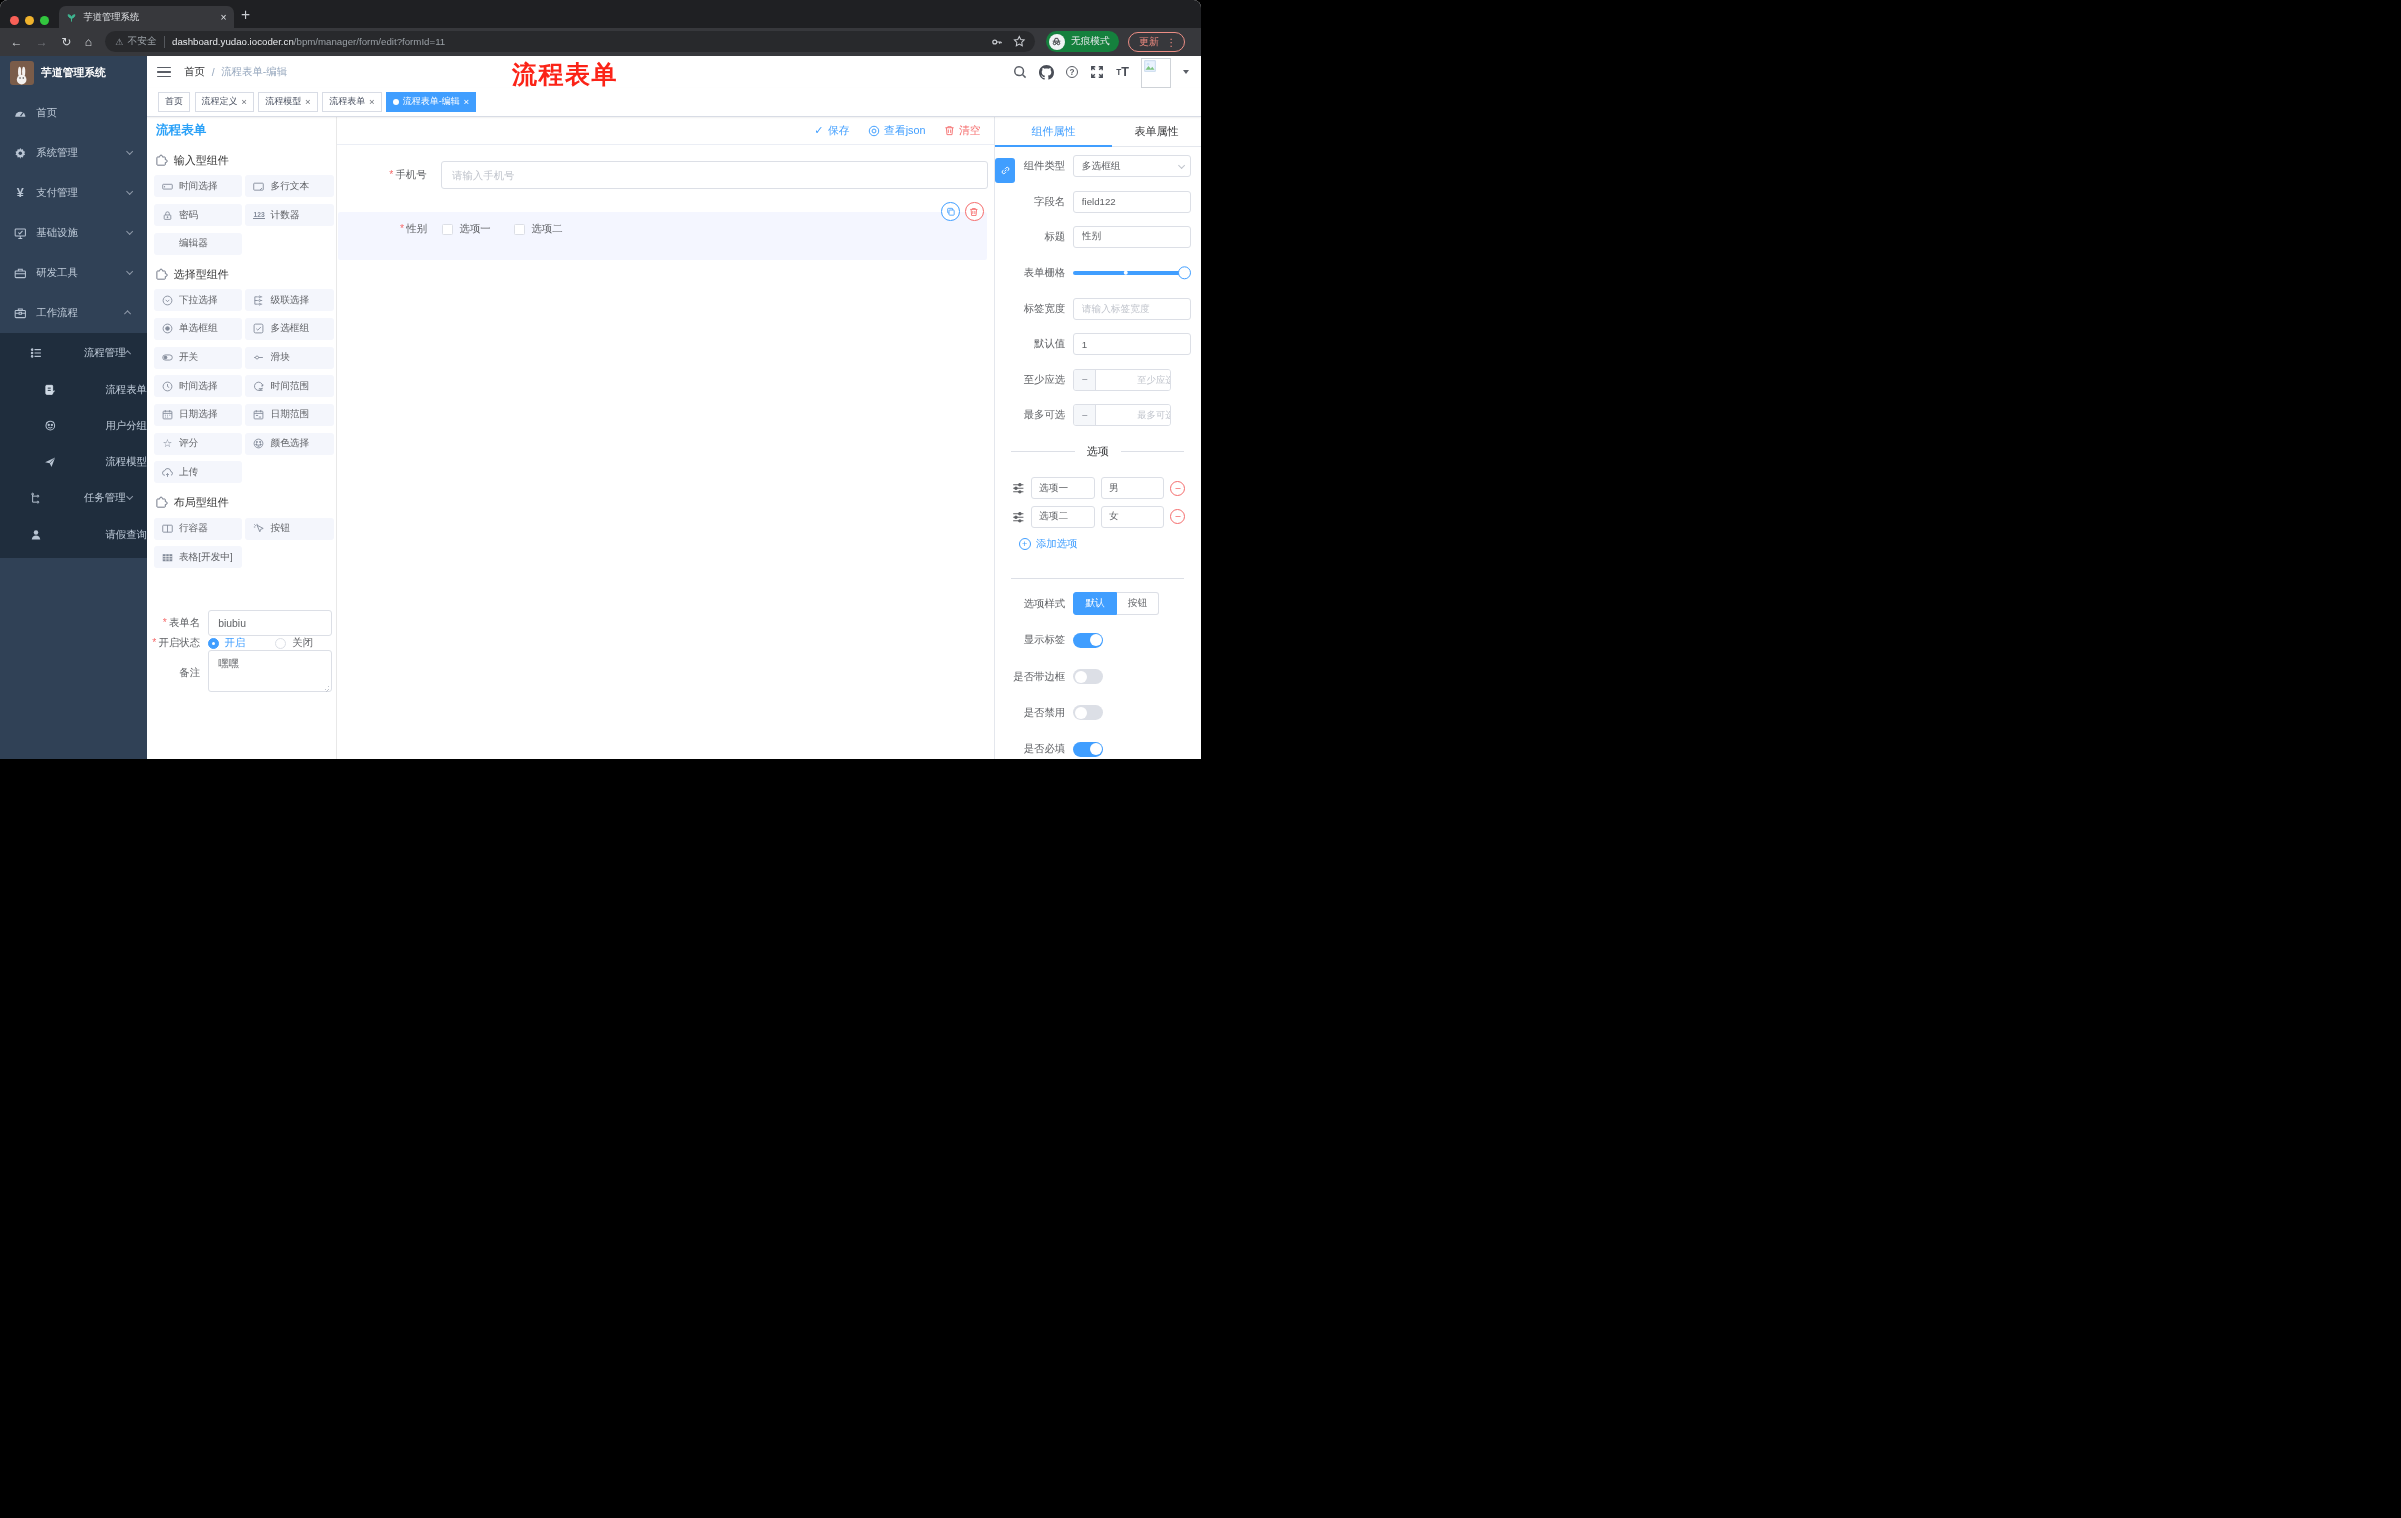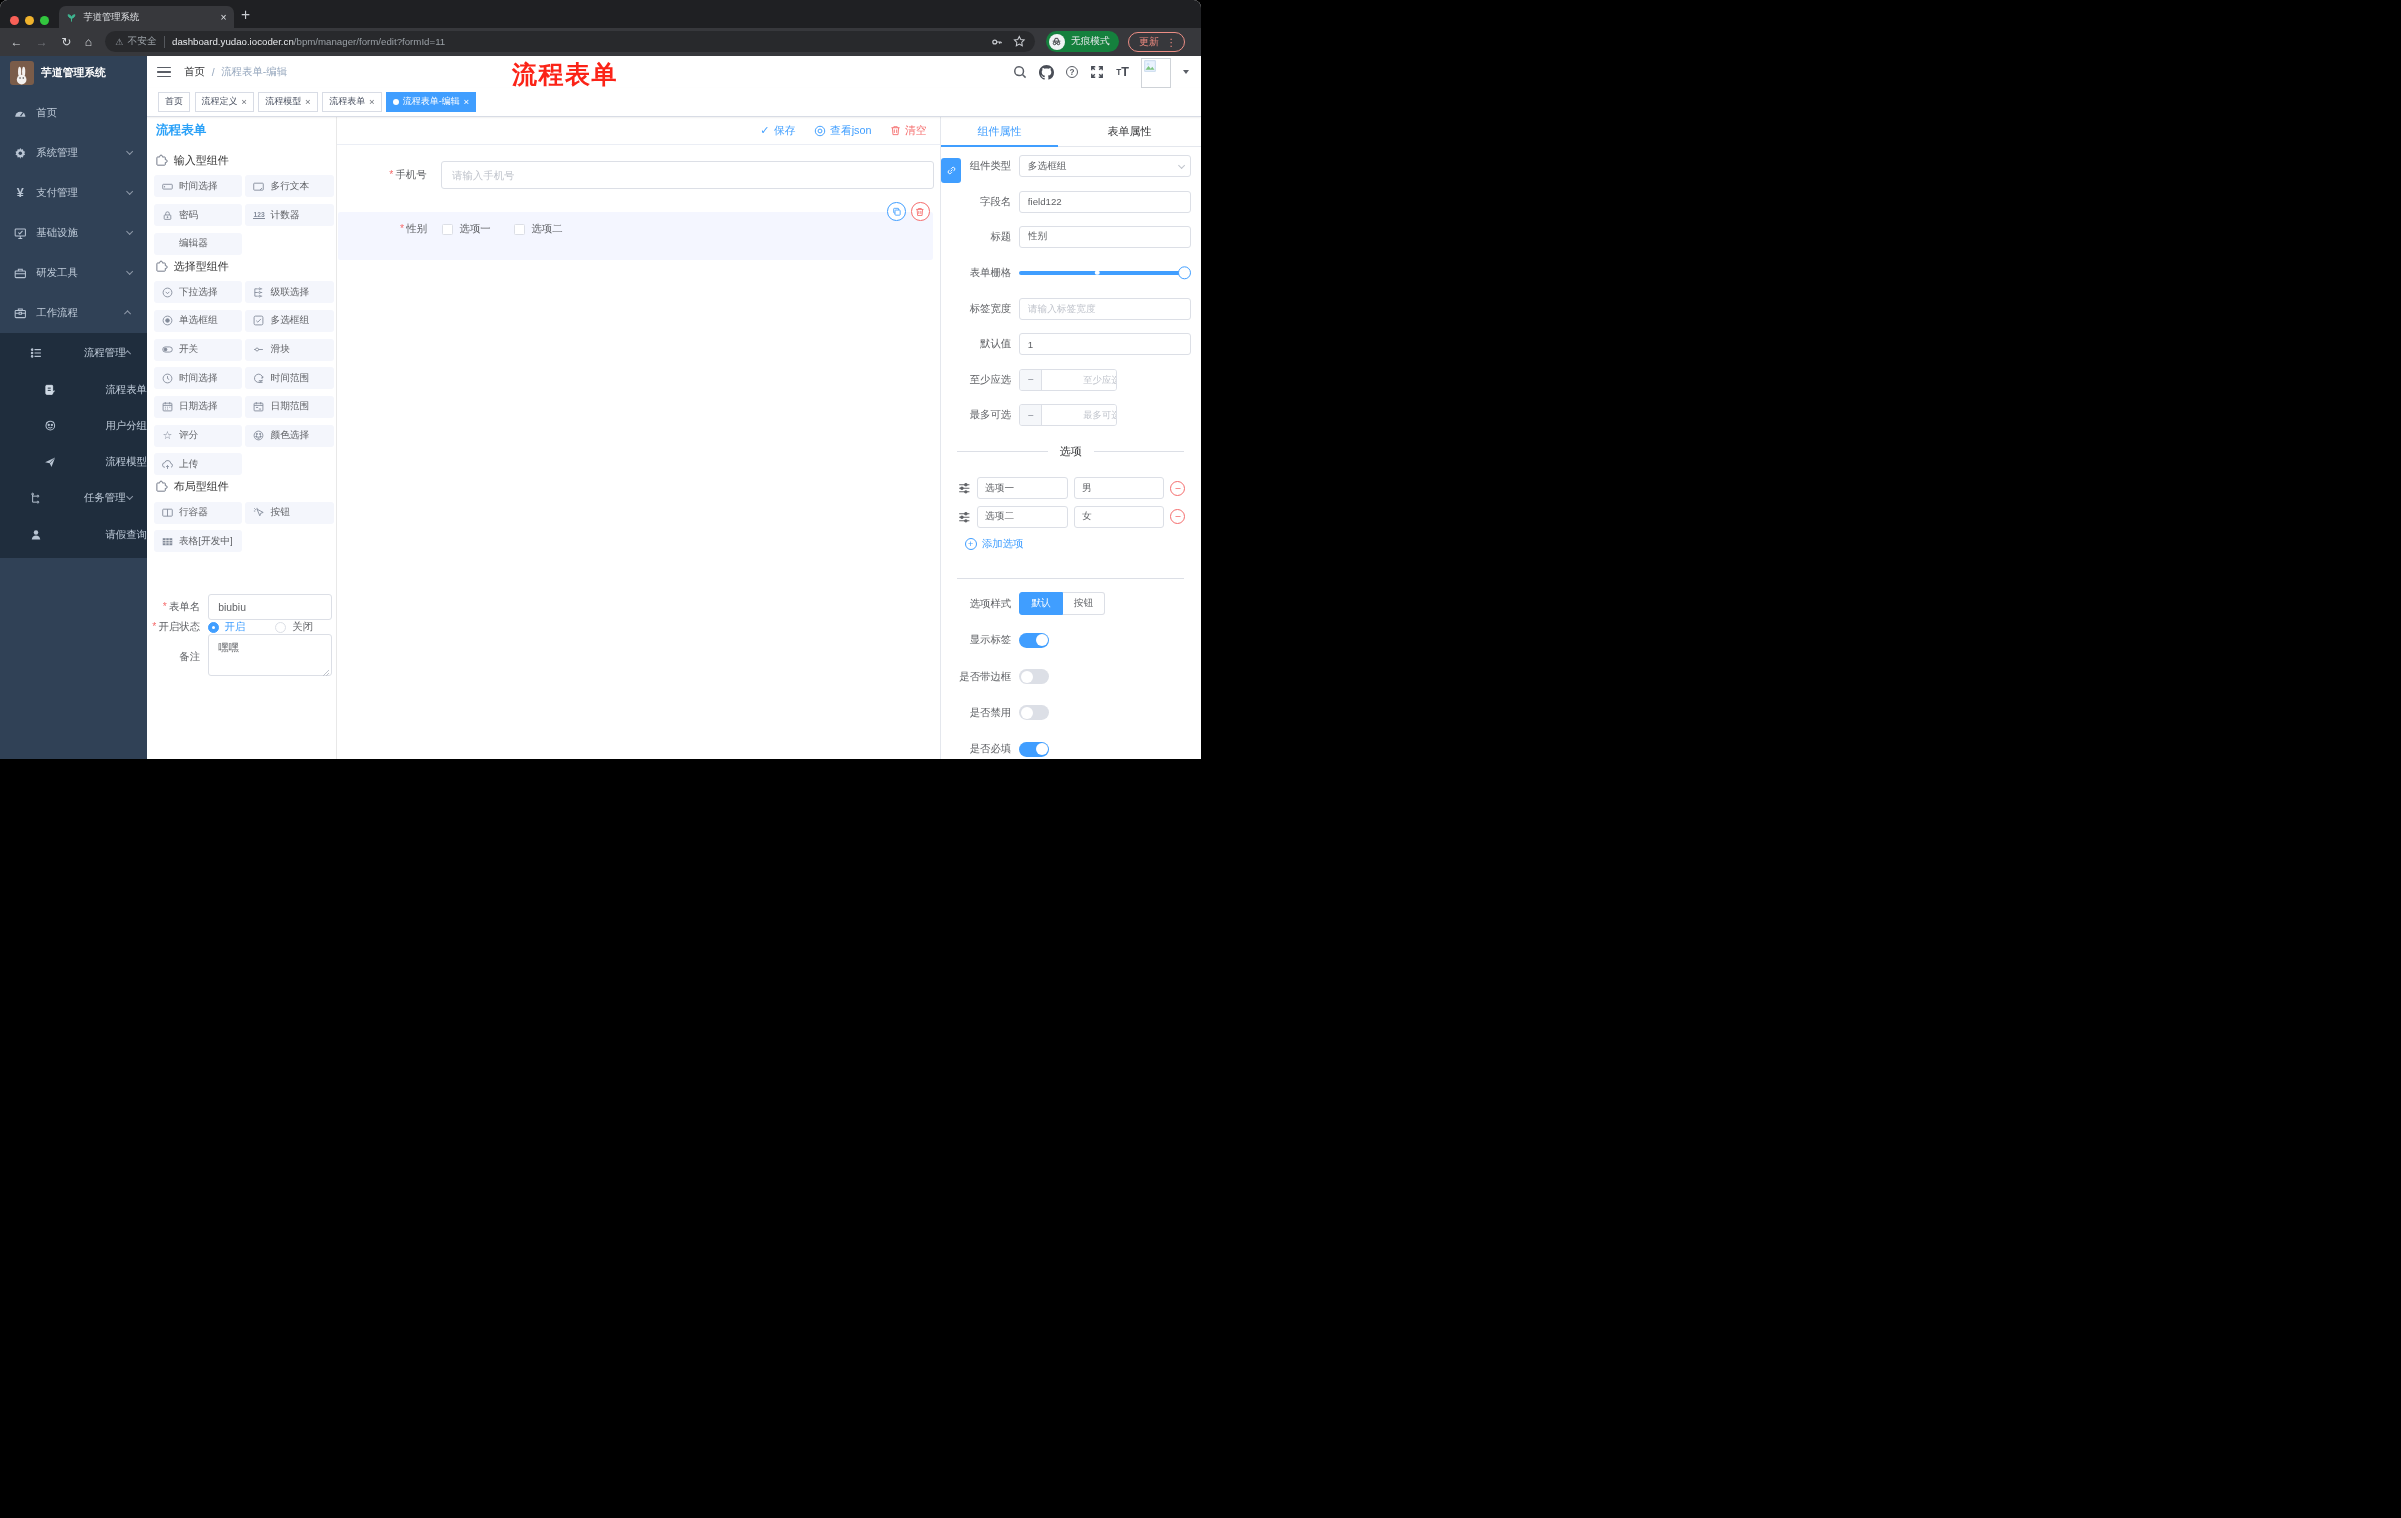--- a/index.html
+++ b/index.html
@@ -95,21 +95,21 @@
   
   .workspace { flex:1; display:flex; min-height:0; }
 
   
   .builder { width:190px; flex:none; border-right:0.7px solid #e8e8e8; overflow:hidden; }
   .builder-title { height:27px; display:flex; align-items:center; padding-left:9px;
     font-size:12.6px; font-weight:bold; color:#2aa1f8; }
   .palette { padding:9px 2.2px 0 6.7px; }
   .sec-title { display:flex; align-items:center; gap:6px; font-size:11px; color:#333;
     margin:0 0 7.4px 1.5px; }
-  .sec-title.mt { margin-top:4px; }
+  .sec-title.mt { margin-top:12px; }
   .pgrid { display:grid; grid-template-columns:1fr 1fr; gap:6.7px 3px; }
   .pi { height:22px; background:#f4f6fc; border-radius:3px; display:flex; align-items:center;
     gap:6px; padding-left:8.2px; font-size:9.7px; color:#606266; cursor:move; }
   .pi .pic { width:11px; height:11px; color:#828a99; display:flex; align-items:center; justify-content:center; }
   .pic.txt { font-size:6.7px; font-weight:bold; border-bottom:0.7px solid #828a99; width:auto; height:auto; line-height:7.4px; }
   .pic.star { font-size:11px; line-height:11px; }
   .bform { margin-top:42px; padding:0 4.5px 0 4.5px; }
   .bf-row { display:flex; align-items:center; }
   .bf-label { width:56px; flex:none; text-align:right; font-size:10.4px; color:#606266; padding-right:7.4px; }
   .req { color:#f56c6c; margin-right:2.2px; }
@@ -147,21 +147,21 @@
   .cbx-lbl { font-size:10.4px; color:#606266; margin-left:6.7px; }
   .cb-item { display:flex; align-items:center; margin-right:23px; margin-left:7.4px; }
   .cb-item + .cb-item { margin-left:0; }
   .block-actions { position:absolute; top:-9.7px; right:3.7px; display:flex; gap:5.2px; }
   .act { width:18.6px; height:18.6px; border-radius:50%; background:#fff; display:flex; align-items:center;
     justify-content:center; cursor:pointer; }
   .act.copy { border:0.7px solid #409eff; }
   .act.del { border:0.7px solid #f56c6c; }
 
   
-  .panel { width:261px; flex:none; border-left:0.7px solid #e4e7ed; position:relative;
+  .panel { width:207px; flex:none; border-left:0.7px solid #e4e7ed; position:relative;
     display:flex; flex-direction:column; }
   .panel-tabs { height:30px; flex:none; display:flex; border-bottom:0.7px solid #e4e7ed; font-size:11px; }
   .ptab { width:117px; display:flex; align-items:center; justify-content:center; color:#409eff;
     position:relative; cursor:pointer; }
   .ptab:after { content:""; position:absolute; left:0; right:0; bottom:-0.7px; height:1.5px; background:#409eff; }
   .ptab2 { flex:1; display:flex; align-items:center; justify-content:center; color:#303133; cursor:pointer; }
   .link-tag { position:absolute; left:0; top:41px; width:20px; height:24.5px; background:#409eff;
     border-radius:3px; display:flex; align-items:center; justify-content:center; z-index:2; cursor:pointer; }
   .panel-body { flex:1; padding:8.2px 9.7px 0 7.4px; overflow:hidden; font-size:10.4px; }
   .p-row { display:flex; align-items:center; margin-bottom:13.4px; }

